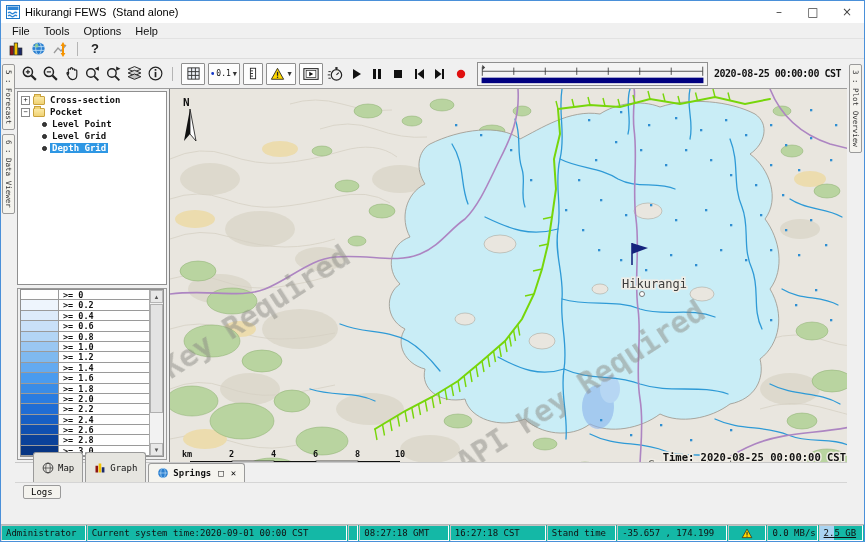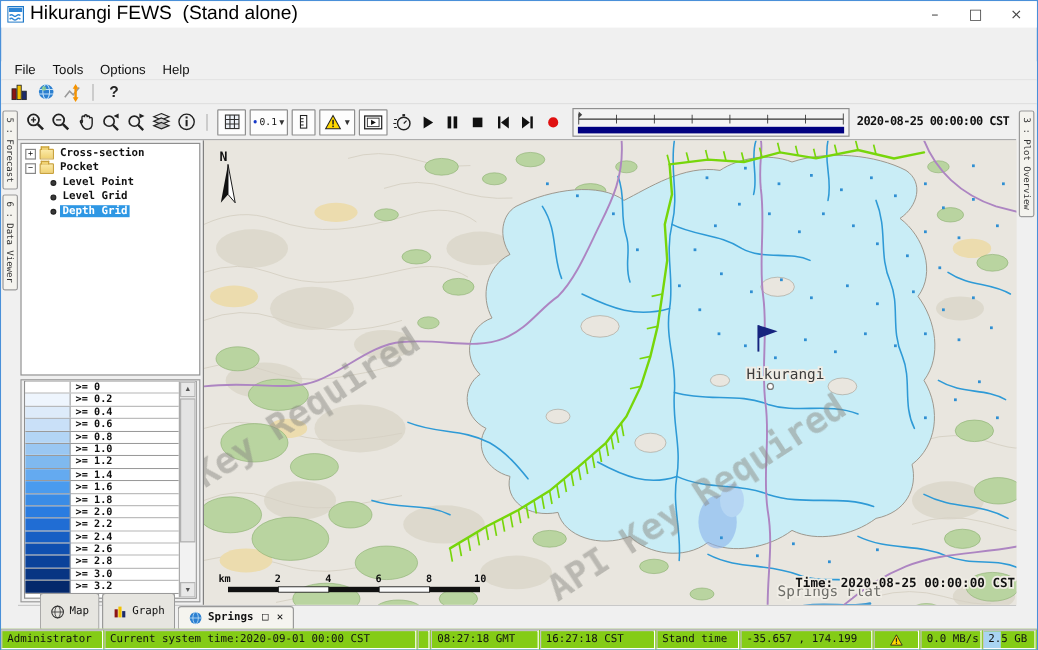--- a/index.html
+++ b/index.html
@@ -2,28 +2,28 @@
 <html><head>
 <meta charset="utf-8">
 <style>
   * { margin:0; padding:0; box-sizing:border-box; }
   html,body { width:865px; height:542px; overflow:hidden; background:#f0f0f0;
               font-family:"Liberation Sans", sans-serif; font-size:11px; color:#111; }
   #window { width:865px; height:542px; border:1px solid #4a90d9; display:flex; flex-direction:column; background:#f0f0f0; }
 
   
   .titlebar { height:22px; background:#ffffff; display:flex; align-items:center; padding-left:5px; }
-  .titlebar .title { margin-left:5px; font-size:16px; color:#000; white-space:pre; }
+  .titlebar .title { margin-left:5px; font-size:11px; color:#000; white-space:pre; }
   .win-ctrls { margin-left:auto; display:flex; height:100%; }
   .win-btn { width:34px; height:100%; display:flex; align-items:center; justify-content:center;
              font-size:12px; color:#444; font-family:"DejaVu Sans", sans-serif; }
   .app-ico { width:14px; height:14px; }
 
   
-  .menubar { height:16px; background:#f0f0f0; display:flex; align-items:center; padding-left:4px; border-bottom:1px solid #e2e2e2;margin-top:28px; }
+  .menubar { height:16px; background:#f0f0f0; display:flex; align-items:center; padding-left:4px; border-bottom:1px solid #e2e2e2; }
   .menu-item { padding:0 7px; font-size:11px; }
 
   
   .toolbar1 { height:20px; background:#f0f0f0; display:flex; align-items:center; padding-left:4px; border-bottom:1px solid #dcdcdc; }
   .tb1-btn { width:22px; height:18px; display:flex; align-items:center; justify-content:center; }
   .tb-sep { width:1px; height:14px; background:#b5b5b5; margin:0 6px; }
   .q-help { font-weight:bold; font-size:13px; color:#222; }
 
   
   .main-region { flex:1; display:flex; min-height:0; }
@@ -77,27 +77,27 @@
   
   .tabbar { height:20px; background:#f0f0f0; display:flex; align-items:flex-end; padding-left:18px; gap:2px; border-top:1px solid #c8c8c8; }
   .btab { height:30px; display:flex; align-items:center; gap:4px; padding:0 8px; border:1px solid #9a9a9a; border-bottom:none;
           border-radius:3px 3px 0 0; background:#e6e5e0; font:9px "DejaVu Sans Mono", monospace; }
   .btab.active { height:19px; background:#f5f4ef; font-weight:bold; }
   .btab .mini-ctl { font-size:9px; font-weight:bold; margin-left:3px; }
   .logsrow { height:19px; background:#f0f0f0; display:flex; align-items:center; padding-left:8px; border-top:1px solid #d5d5d5; }
   .logs-btn { font:9px "DejaVu Sans Mono", monospace; border:1px solid #9a9a9a; background:#f4f3ee; border-radius:2px; padding:1px 7px; }
 
   
-  .statusbar { height:17px; background:#84cc16; border-top:1px solid #b9b9b9; display:flex; align-items:stretch;
-               font:9px "DejaVu Sans Mono", monospace; }
+  .statusbar { height:17px; background:#14b8a6; border-top:1px solid #b9b9b9; display:flex; align-items:stretch;
+               font:9px "DejaVu Sans Mono", monospace;margin-top:23px; }
   .st-cell { border:1px solid #c3c3c3; border-right-color:#fff; border-bottom-color:#fff; display:flex; align-items:center;
              padding:0 4px; white-space:nowrap; overflow:hidden; margin-right:1px; }
   .st-mem { position:relative; }
   .st-mem .fill { position:absolute; left:0; top:0; bottom:0; width:34%; background:#a9d4f2; }
-  .st-mem span { position:relative; }
+  .st-mem span { position:relative;text-decoration:underline; }
 
   svg text { font-family:"DejaVu Sans Mono", monospace; }
 </style>
 </head>
 <body>
 
 <div id="window">
 
   <div class="titlebar">
     <svg class="app-ico" viewBox="0 0 14 14">
@@ -702,20 +702,23 @@
             <circle cx="8" cy="8" r="6.5" fill="#2b7fd0"></circle>
             <ellipse cx="8" cy="8" rx="3" ry="6.5" fill="none" stroke="#bfe0f8" stroke-width="0.9"></ellipse>
             <path d="M1.8 8 h12.4" stroke="#bfe0f8" stroke-width="0.9"></path>
           </svg>
           <span>Springs</span>
           <span class="mini-ctl">□</span>
           <span class="mini-ctl">✕</span>
         </div>
       </div>
 
+      <div class="logsrow">
+        <button class="logs-btn">Logs</button>
+      </div>
     </div>
 
     <div class="vstrip vstrip-r">
       <div class="vtab">3 : Plot Overview</div>
     </div>
   </div>
 
   <div class="statusbar">
     <div class="st-cell" style="width:88px">Administrator</div>
     <div class="st-cell" style="width:272px">Current system time:2020-09-01 00:00 CST</div>

